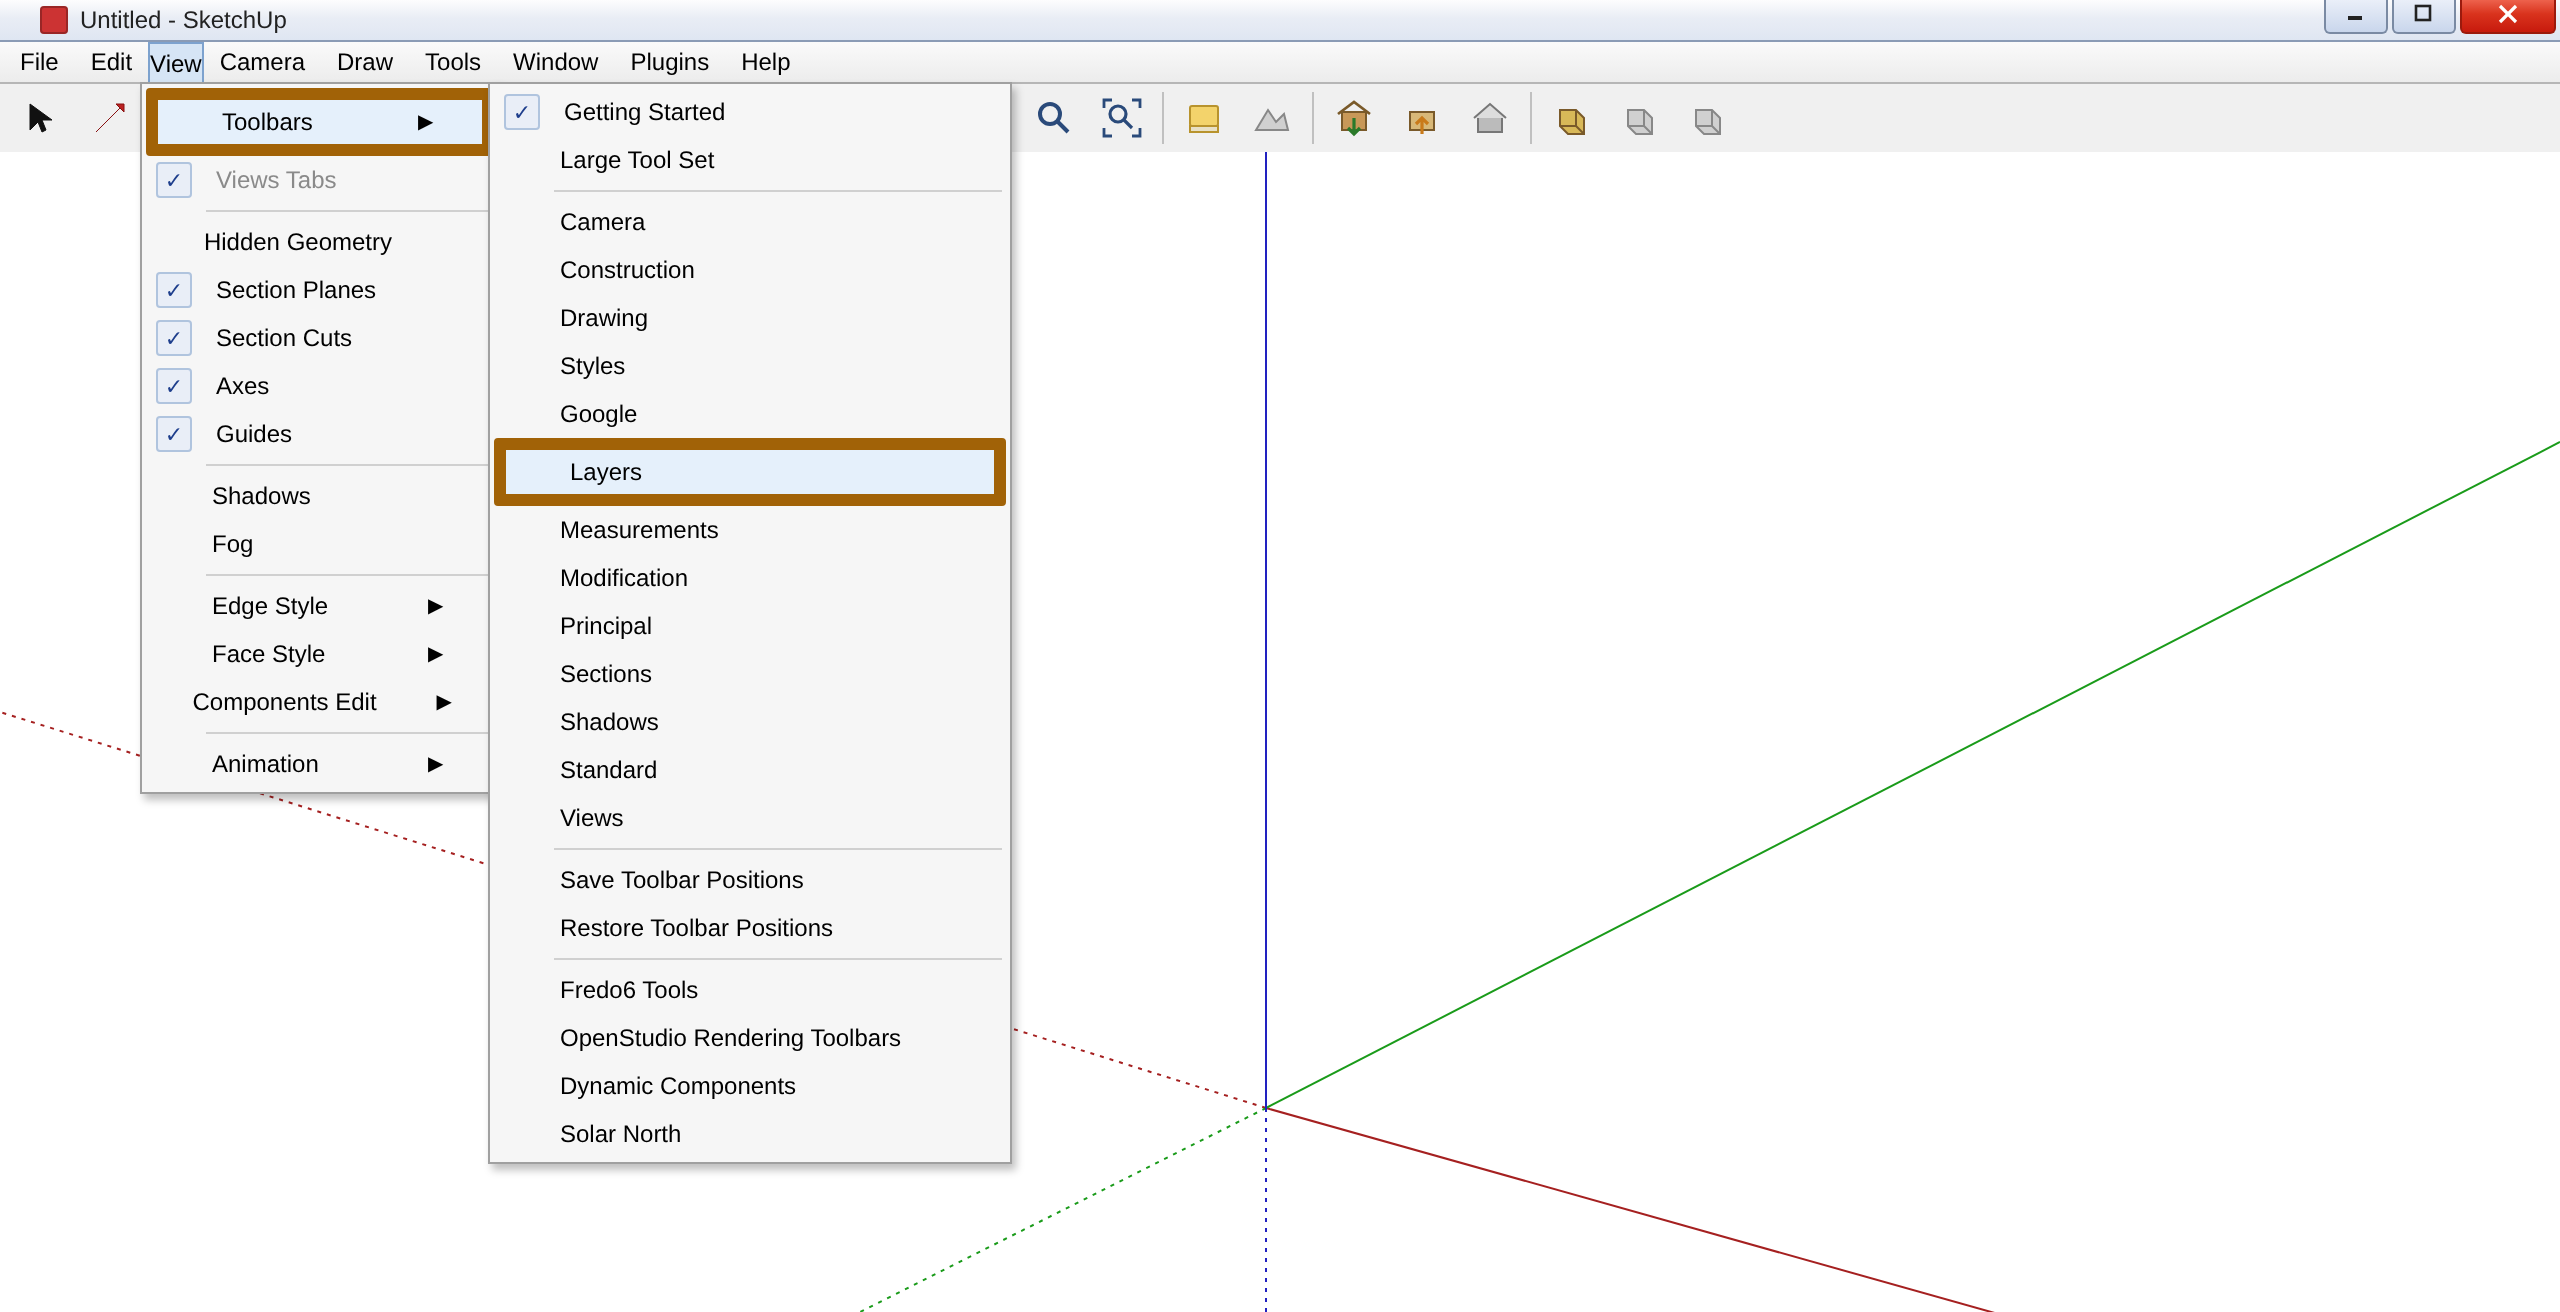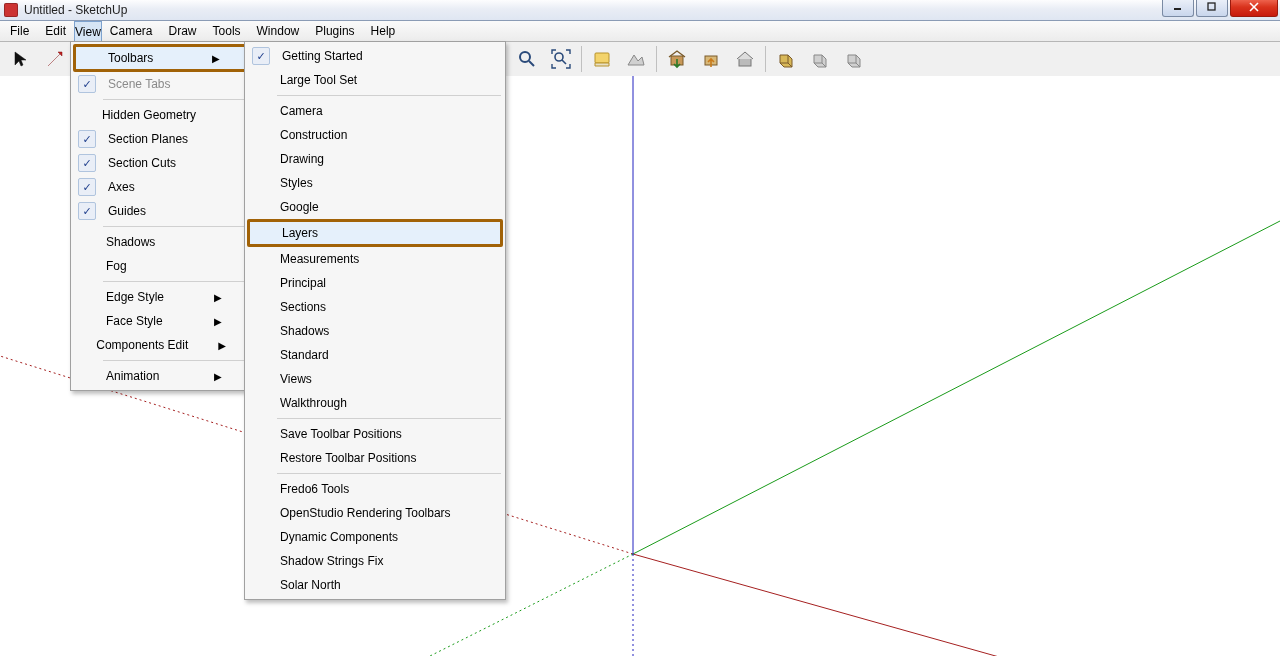--- a/index.html
+++ b/index.html
@@ -15,21 +15,21 @@
   }
 
   
   .titlebar {
     height: 20px;
     background: linear-gradient(#fdfdfe, #e9edf5 45%, #dfe6f2);
     border-bottom: 1px solid #8a9bb5;
     display: flex;
     align-items: center;
     position: relative;
-    padding-left: 4px;
+    padding-left: 20px;
   }
   .titlebar .app-icon {
     width: 14px; height: 14px;
     background: #c33;
     border-radius: 2px;
     margin-right: 6px;
     display: inline-block;
     box-shadow: inset 0 0 0 1px rgba(0,0,0,0.25);
   }
   .titlebar .title-text {
@@ -136,21 +136,21 @@
   .dropdown .dd-row {
     display: flex;
     align-items: center;
     height: 22px;
     padding: 0 20px 0 0;
     border: 1px solid transparent;
     white-space: nowrap;
   }
   .dropdown .dd-row.hover {
     background: #e5f0fb;
-    border: 3px solid #a16207;
+    border: 6px solid #a16207;
     border-radius: 2px;
   }
   .dropdown .dd-row.disabled { color: #8a8a8a; }
   .dropdown .dd-check {
     width: 24px;
     display: flex;
     align-items: center;
     justify-content: center;
     color: #1e3e8c;
     font-size: 11px;
@@ -321,21 +321,21 @@
 </div>
 
 <div class="dropdown" id="view-menu">
     <div class="dd-row hover">
       <span class="dd-check"></span>
       <span class="dd-label">Toolbars</span>
       <span class="dd-arrow">▶</span>
     </div>
     <div class="dd-row disabled">
       <span class="dd-check box">✓</span>
-      <span class="dd-label">Scene Tabs</span>
+      <span class="dd-label">Views Tabs</span>
     </div>
     <div class="dd-sep"></div>
     <div class="dd-row">
       <span class="dd-check"></span>
       <span class="dd-label">Hidden Geometry</span>
     </div>
     <div class="dd-row">
       <span class="dd-check box">✓</span>
       <span class="dd-label">Section Planes</span>
     </div>
@@ -417,42 +417,42 @@
     <div class="dd-row hover">
       <span class="dd-check"></span>
       <span class="dd-label">Layers</span>
     </div>
     <div class="dd-row">
       <span class="dd-check"></span>
       <span class="dd-label">Measurements</span>
     </div>
     <div class="dd-row">
       <span class="dd-check"></span>
+      <span class="dd-label">Modification</span>
+    </div>
+    <div class="dd-row">
+      <span class="dd-check"></span>
       <span class="dd-label">Principal</span>
     </div>
     <div class="dd-row">
       <span class="dd-check"></span>
       <span class="dd-label">Sections</span>
     </div>
     <div class="dd-row">
       <span class="dd-check"></span>
       <span class="dd-label">Shadows</span>
     </div>
     <div class="dd-row">
       <span class="dd-check"></span>
       <span class="dd-label">Standard</span>
     </div>
     <div class="dd-row">
       <span class="dd-check"></span>
       <span class="dd-label">Views</span>
     </div>
-    <div class="dd-row">
-      <span class="dd-check"></span>
-      <span class="dd-label">Walkthrough</span>
-    </div>
     <div class="dd-sep"></div>
     <div class="dd-row">
       <span class="dd-check"></span>
       <span class="dd-label">Save Toolbar Positions</span>
     </div>
     <div class="dd-row">
       <span class="dd-check"></span>
       <span class="dd-label">Restore Toolbar Positions</span>
     </div>
     <div class="dd-sep"></div>
@@ -463,19 +463,15 @@
     <div class="dd-row">
       <span class="dd-check"></span>
       <span class="dd-label">OpenStudio Rendering Toolbars</span>
     </div>
     <div class="dd-row">
       <span class="dd-check"></span>
       <span class="dd-label">Dynamic Components</span>
     </div>
     <div class="dd-row">
       <span class="dd-check"></span>
-      <span class="dd-label">Shadow Strings Fix</span>
-    </div>
-    <div class="dd-row">
-      <span class="dd-check"></span>
       <span class="dd-label">Solar North</span>
     </div>
   </div>
 
 </body></html>

